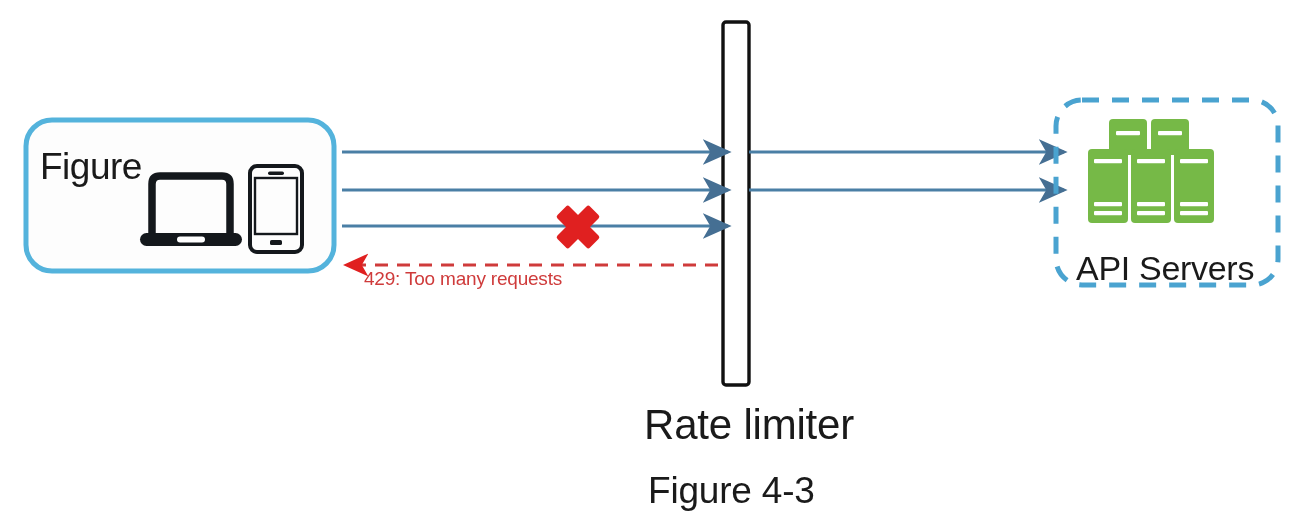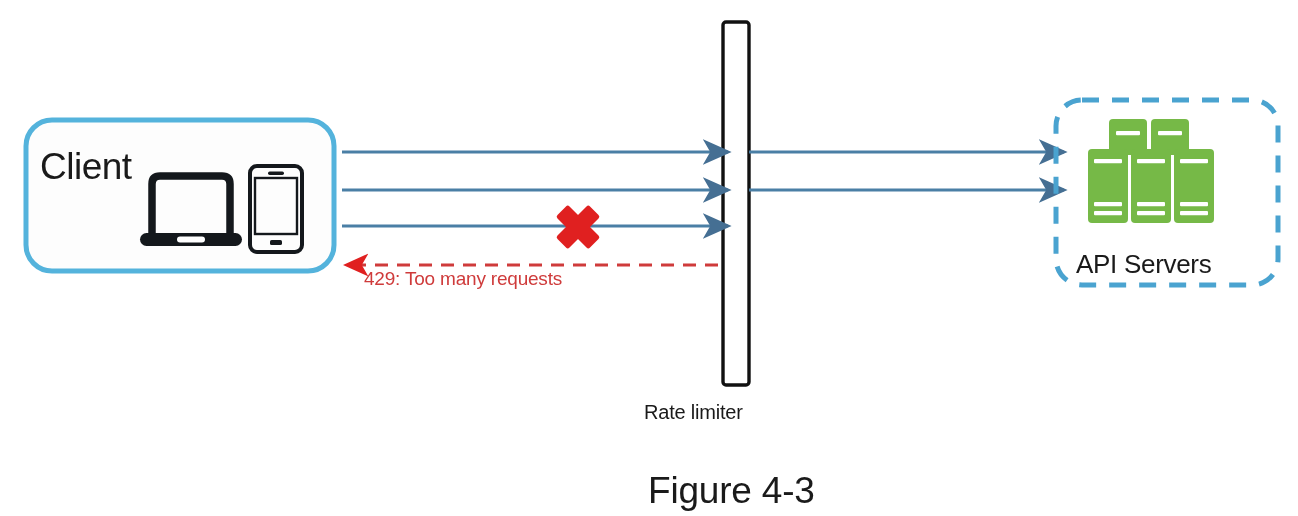--- a/index.html
+++ b/index.html
@@ -31,27 +31,27 @@
   }
   #client-label {
     left: 40px;
     top: 146px;
     font-size: 37px;
     letter-spacing: -0.5px;
   }
   #api-servers-label {
     left: 1076px;
     top: 249px;
-    font-size: 26px;
+    font-size: 34px;
     letter-spacing: -0.3px;
   }
   #rate-limiter-label {
     left: 644px;
     top: 401px;
-    font-size: 20px;
+    font-size: 42px;
     letter-spacing: -0.2px;
   }
   #figure-caption {
     left: 648px;
     top: 470px;
     font-size: 37px;
     letter-spacing: -0.2px;
   }
   #error-label {
     left: 364px;
@@ -141,21 +141,21 @@
       </g>
       <g>
         <rect x="1174" y="149" width="40" height="74" rx="4" ry="4" fill="#76b947"></rect>
         <rect x="1180" y="159" width="28" height="4.2" rx="1" ry="1" fill="#ffffff"></rect>
         <rect x="1180" y="202" width="28" height="4.2" rx="1" ry="1" fill="#ffffff"></rect>
         <rect x="1180" y="211" width="28" height="4.2" rx="1" ry="1" fill="#ffffff"></rect>
       </g>
     </g>
   </svg>
 
-  <div class="txt" id="client-label">Client</div>
+  <div class="txt" id="client-label">Figure</div>
 
   <div class="txt" id="api-servers-label">API Servers</div>
 
   <div class="txt" id="rate-limiter-label">Rate limiter</div>
 
   <div class="txt" id="error-label">429: Too many requests</div>
 
   <div class="txt" id="figure-caption">Figure 4-3</div>
 
 

